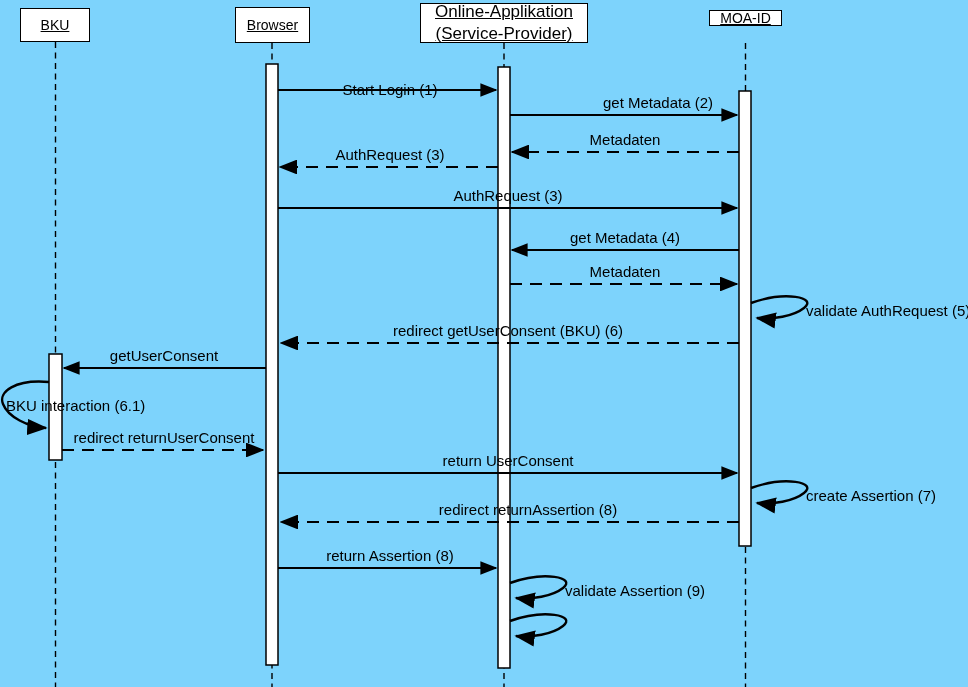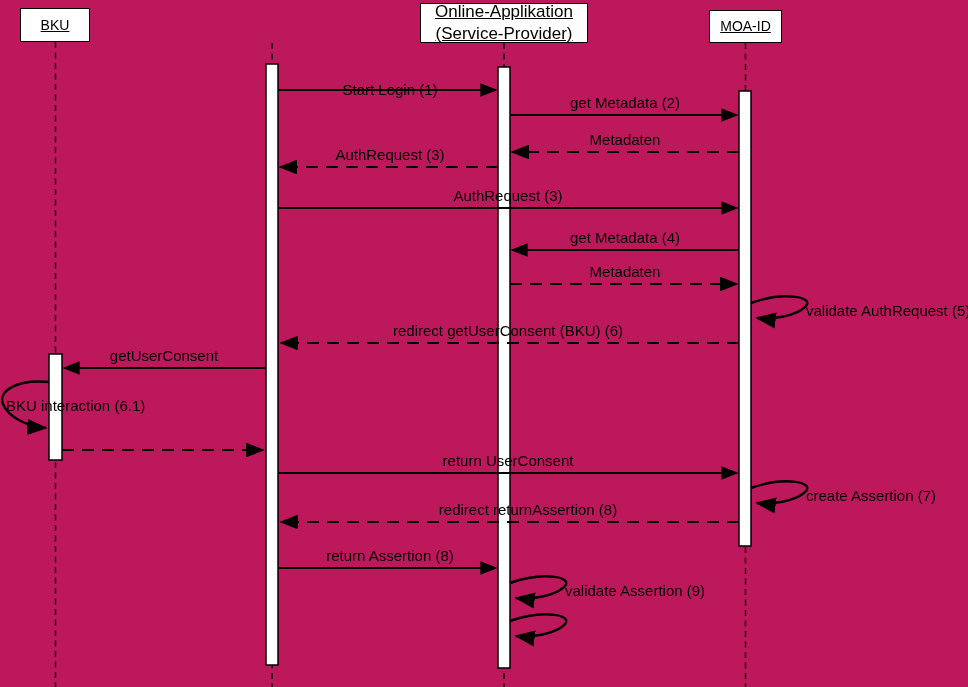--- a/index.html
+++ b/index.html
@@ -1,20 +1,20 @@
 <!DOCTYPE html>
 <html><head>
 <meta charset="utf-8">
 <style>
   html, body { margin: 0; padding: 0; background: #ffffff; }
   .canvas {
     position: relative;
     width: 968px;
     height: 687px;
-    background: #be185d;
+    background: #7dd3fc;
     overflow: hidden;
     font-family: "Liberation Sans", sans-serif;
     color: #000;
   }
   .canvas svg { position: absolute; left: 0; top: 0; }
   .actor {
     position: absolute;
     background: #ffffff;
     border: 1.5px solid #000;
     display: flex;
@@ -89,37 +89,41 @@
     <path class="loop-line" d="M 751,488 C 785,476 818,482 804,493 C 794,501 772,505 757,503" marker-end="url(#arrow)"></path>
     <line class="msg-line dashed" x1="739" y1="522" x2="281" y2="522" marker-end="url(#arrow)"></line>
     <line class="msg-line" x1="278" y1="568" x2="496" y2="568" marker-end="url(#arrow)"></line>
     <path class="loop-line" d="M 510,583 C 544,571 577,577 563,588 C 553,596 531,600 516,598" marker-end="url(#arrow)"></path>
     <path class="loop-line" d="M 510,621 C 544,609 577,615 563,626 C 553,634 531,638 516,636" marker-end="url(#arrow)"></path>
   </svg>
 
   <div class="actor" style="left:20px; top:8px; width:70px; height:34px;">
     <span class="actor-label">BKU</span>
   </div>
+  <div class="actor" style="left:235px; top:7px; width:75px; height:36px;">
+    <span class="actor-label">Browser</span>
+  </div>
   <div class="actor" style="left:420px; top:3px; width:168px; height:40px;">
     <span class="actor-label small">Online-Applikation (Service-Provider)</span>
   </div>
-  <div class="actor" style="left:709px; top:10px; width:73px; height:33px;">
+  <div class="actor" style="left:709px; top:10px; width:73px; height:16px;">
     <span class="actor-label">MOA-ID</span>
   </div>
 
   <div class="msg-label" style="left:390px; top:69px;margin-top:12px;">Start Login (1)</div>
-  <div class="msg-label" style="left:625px; top:94px;">get Metadata (2)</div>
+  <div class="msg-label" style="left:658px; top:94px;">get Metadata (2)</div>
   <div class="msg-label" style="left:625px; top:131px;">Metadaten</div>
   <div class="msg-label" style="left:390px; top:146px;">AuthRequest (3)</div>
   <div class="msg-label" style="left:508px; top:187px;">AuthRequest (3)</div>
   <div class="msg-label" style="left:625px; top:229px;">get Metadata (4)</div>
   <div class="msg-label" style="left:625px; top:263px;">Metadaten</div>
   <div class="loop-label" style="left:806px; top:302px;">validate AuthRequest (5)</div>
   <div class="msg-label" style="left:508px; top:322px;">redirect getUserConsent (BKU) (6)</div>
   <div class="msg-label" style="left:164px; top:347px;">getUserConsent</div>
   <div class="loop-label" style="left:6px; top:397px;">BKU interaction (6.1)</div>
+  <div class="msg-label" style="left:164px; top:429px;">redirect returnUserConsent</div>
   <div class="msg-label" style="left:508px; top:452px;">return UserConsent</div>
   <div class="loop-label" style="left:806px; top:487px;">create Assertion (7)</div>
   <div class="msg-label" style="left:508px; top:501px;padding-left:40px;">redirect returnAssertion (8)</div>
   <div class="msg-label" style="left:390px; top:547px;">return Assertion (8)</div>
   <div class="loop-label" style="left:565px; top:582px;">validate Assertion (9)</div>
 
 </div>
 
 </body></html>

